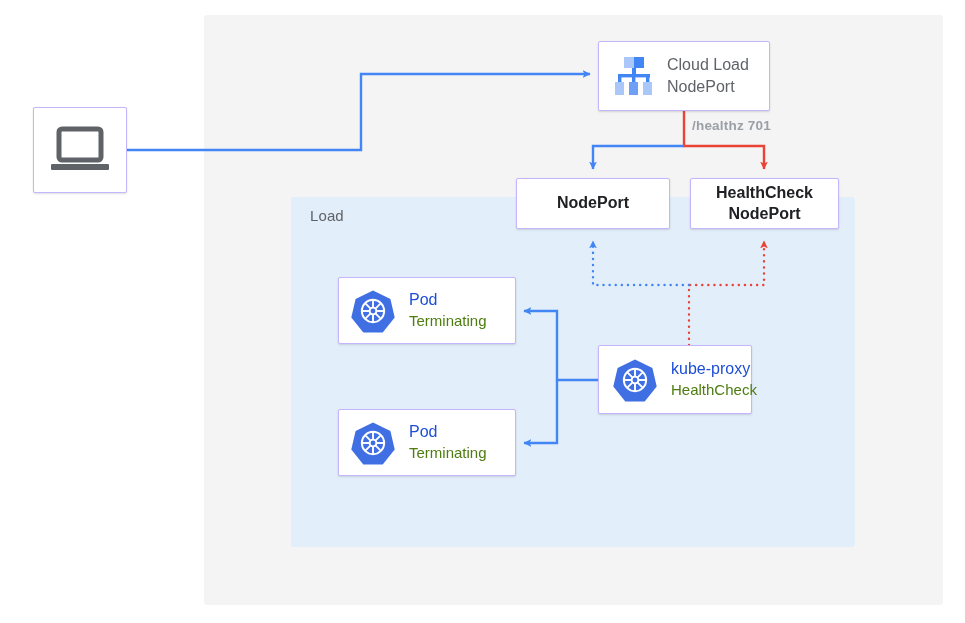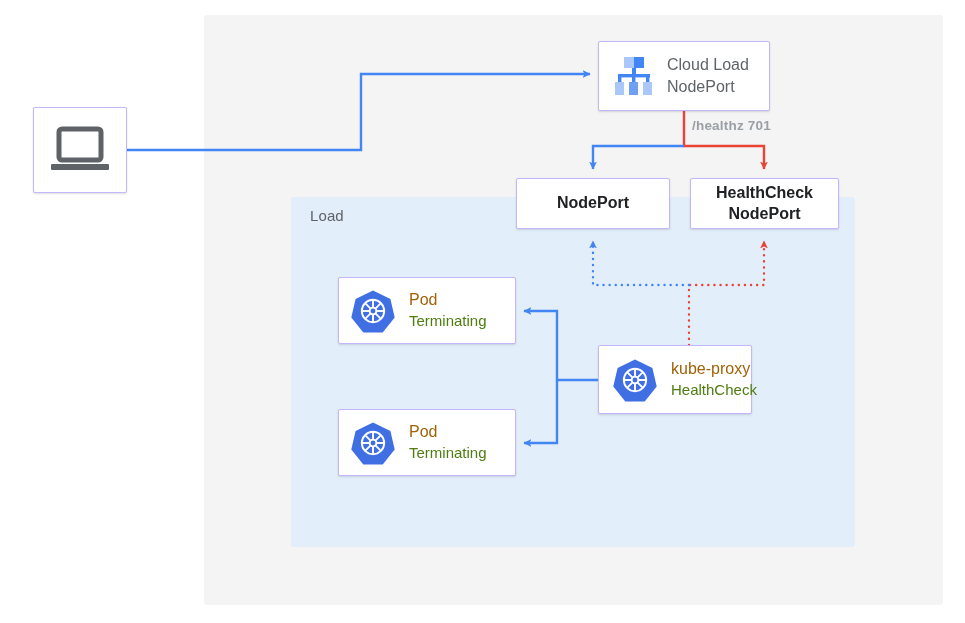--- a/index.html
+++ b/index.html
@@ -120,21 +120,21 @@
     width: 154px; height: 69px;
     display: flex;
     align-items: center;
     padding-left: 14px;
   }
 
   .k8s-icon { width: 44px; height: 44px; flex: none; }
   .entity-text { margin-left: 14px; }
   .entity-title {
     font-size: 16px;
-    color: #a16207;
+    color: #1d4ed8;
     line-height: 1.25;
   }
   .entity-sub {
     font-size: 15px;
     color: #4d7c0f;
     line-height: 1.3;
     margin-top: 1px;
   }
 
   .healthz-label {

